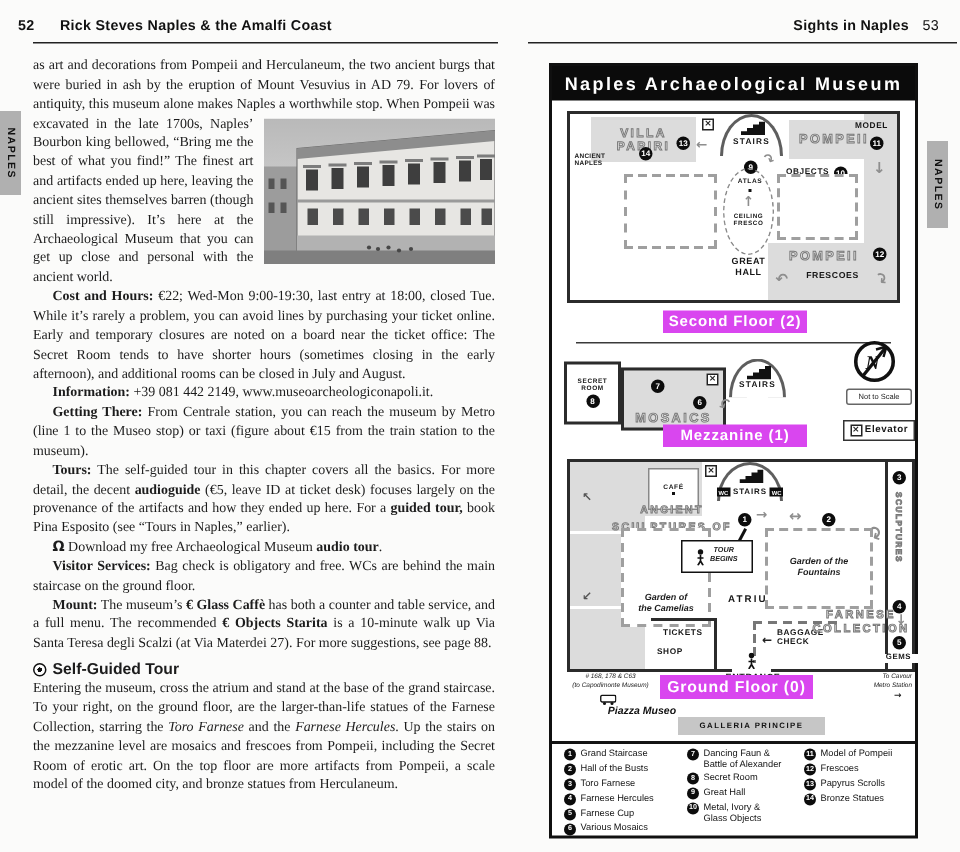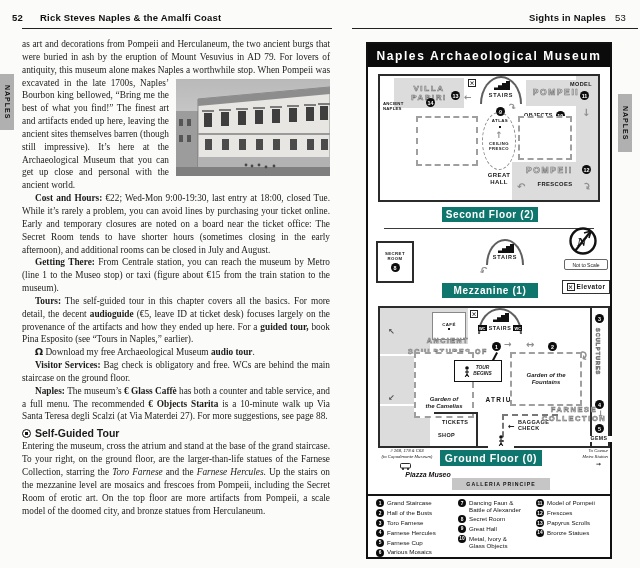--- a/index.html
+++ b/index.html
@@ -25,21 +25,21 @@
   .hp-ico{font:700 9.5px "DejaVu Sans",sans-serif}
   
   #map{position:absolute;left:366px;top:42px;width:246px;height:517px;border:2px solid #101010;background:#fff;box-sizing:border-box}
   #map *{box-sizing:border-box}
   .m-title{position:absolute;left:0;top:0;width:242px;height:23px;background:#0b0b0b;color:#fff;
            display:flex;align-items:center;justify-content:center;
            font:700 12px "Liberation Sans",sans-serif;letter-spacing:1.6px}
   .wall{border:2px solid #2b2b2b;background:#fff}
   .room{background:#dcdcdc}
   .dash{border:2px dashed #9f9f9f;background:#fff}
-  .blk{position:absolute;background:#0f766e;color:#fff;display:flex;align-items:center;justify-content:center;
+  .blk{position:absolute;background:#d946ef;color:#fff;display:flex;align-items:center;justify-content:center;
        font:700 10px "Liberation Sans",sans-serif;letter-spacing:.6px}
   .hollow{font-family:"Liberation Sans",sans-serif;font-weight:700;color:#dedede;
           -webkit-text-stroke:.6px #767676;letter-spacing:1.6px;white-space:pre-line;line-height:1.15}
   .tiny{font-family:"Liberation Sans",sans-serif;font-weight:700;color:#161616;letter-spacing:.4px;white-space:pre-line;line-height:1.15}
   .num{display:inline-flex;align-items:center;justify-content:center;min-width:9px;height:9px;padding:0 1px;
        border-radius:50%;background:#0c0c0c;color:#fff;font:700 5.4px "Liberation Sans",sans-serif}
   .arch{border:2px solid #5e5e5e;border-bottom:none;border-radius:50% 50% 0 0/100% 100% 0 0;background:#fff}
   .ar{color:#8e8e8e;font-family:"DejaVu Sans",sans-serif;font-weight:700;line-height:1}
   .elev{display:inline-flex;align-items:center;justify-content:center;width:8px;height:8px;border:1px solid #222;
         font:700 6px "DejaVu Sans",sans-serif;color:#222;background:#fff;line-height:1}
@@ -113,30 +113,31 @@
             <circle cx="70" cy="86" r="1.4"></circle>
             <circle cx="76" cy="87" r="1.4"></circle>
             <circle cx="83" cy="86" r="1.4"></circle>
             <circle cx="90" cy="88" r="1.4"></circle>
             <circle cx="98" cy="87" r="1.4"></circle>
           </g>
         </svg></span><span>in the late 1700s, Naples’ Bourbon king bellowed, “Bring me the best of what you find!” The finest art and artifacts ended up here, leaving the ancient sites themselves barren (though still impressive). It’s here at the Archaeological Museum that you can get up close and personal with the ancient world.</span></p>
 
   <p class="ind"><span class="lead">Cost and Hours:</span><span> €22; Wed-Mon 9:00-19:30, last entry at 18:00, closed Tue. While it’s rarely a problem, you can avoid lines by purchasing your ticket online. Early and temporary closures are noted on a board near the ticket office: The Secret Room tends to have shorter hours (sometimes closing in the early afternoon), and additional rooms can be closed in July and August.</span></p>
 
+  <p class="ind"><span class="lead">Information:</span><span> +39 081 442 2149, www.museoarcheologiconapoli.it.</span></p>
 
   <p class="ind"><span class="lead">Getting There:</span><span> From Centrale station, you can reach the museum by Metro (line 1 to the Museo stop) or taxi (figure about €15 from the train station to the museum).</span></p>
 
   <p class="ind"><span class="lead">Tours:</span><span> The self-guided tour in this chapter covers all the basics. For more detail, the decent </span><span class="b">audioguide</span><span> (€5, leave ID at ticket desk) focuses largely on the provenance of the artifacts and how they ended up here. For a </span><span class="b">guided tour,</span><span> book Pina Esposito (see “Tours in Naples,” earlier).</span></p>
 
   <p class="ind"><span class="hp-ico">Ω</span><span> Download my free Archaeological Museum </span><span class="b">audio tour</span><span>.</span></p>
 
   <p class="ind"><span class="lead">Visitor Services:</span><span> Bag check is obligatory and free. WCs are behind the main staircase on the ground floor.</span></p>
 
-  <p class="ind"><span class="lead">Naples:</span><span> The museum’s </span><span class="b">€ Glass Caffè</span><span> has both a counter and table service, and a full menu. The recommended </span><span class="b">€ Objects Starita</span><span> is a 10-minute walk up Via Santa Teresa degli Scalzi (at Via Materdei 27). For more suggestions, see page 88.</span></p>
+  <p class="ind"><span class="lead">Mount:</span><span> The museum’s </span><span class="b">€ Glass Caffè</span><span> has both a counter and table service, and a full menu. The recommended </span><span class="b">€ Objects Starita</span><span> is a 10-minute walk up Via Santa Teresa degli Scalzi (at Via Materdei 27). For more suggestions, see page 88.</span></p>
 
   <div class="sgt">
       <span class="sgt-ico"></span>
       <span>Self-Guided Tour</span>
     </div>
 
   <p><span>Entering the museum, cross the atrium and stand at the base of the grand staircase. To your right, on the ground floor, are the larger-than-life statues of the Farnese Collection, starring the </span><span class="it">Toro Farnese</span><span> and the </span><span class="it">Farnese Hercules</span><span>. Up the stairs on the mezzanine level are mosaics and frescoes from Pompeii, including the Secret Room of erotic art. On the top floor are more artifacts from Pompeii, a scale model of the doomed city, and bronze statues from Herculaneum.</span></p>
 </div>
 
 <div class="pg-head" style="right:34px">Sights in Naples</div>
@@ -196,20 +197,28 @@
       <span class="ar abs" style="left:70px;top:20px;font-size:10px;transform:rotate(50deg)">↷</span>
     </div>
   </div>
   <div class="blk" style="left:74px;top:163px;width:96px;height:15px">Second Floor (2)</div>
   <div class="abs" style="left:16px;top:184px;width:210px;border-top:1.5px solid #3a3a3a"></div>
 
   <div class="abs wall ctr" style="left:8px;top:197px;width:38px;height:42px;flex-direction:column;gap:2px">
     <span class="tiny" style="font-size:4.3px;text-align:center">SECRET
 ROOM</span>
     <span class="num">8</span>
+  </div>
+  <div class="abs wall room" style="left:46px;top:201px;width:70px;height:42px">
+    <span class="num abs" style="left:18px;top:6px">7</span>
+    <span class="num abs" style="left:46px;top:17px">6</span>
+    <span class="elev abs" style="right:3px;top:2px">×</span>
+    <div class="abs ctr" style="left:0;bottom:1px;width:66px">
+        <span class="hollow" style="font-size:8.5px">MOSAICS</span>
+      </div>
   </div>
   <div class="abs arch" style="left:118px;top:195px;width:38px;height:26px">
     <svg class="abs" style="left:10px;top:3px" width="16" height="9" viewBox="0 0 16 9">
         <path d="M0 9 L0 6.5 L4 6.5 L4 4.3 L8 4.3 L8 2 L12 2 L12 0 L16 0 L16 9 Z" fill="#111"></path>
       </svg>
     <div class="abs tiny ctr" style="left:0;top:13px;width:34px;font-size:5.5px;letter-spacing:.8px">STAIRS</div>
   </div>
   <span class="ar abs" style="left:112px;top:222px;font-size:10px;transform:rotate(-30deg)">↶</span>
   <div class="blk" style="left:74px;top:239px;width:96px;height:15px">Mezzanine (1)</div>
   <svg class="abs" style="left:198px;top:180px" width="34" height="34" viewBox="0 0 34 34">

